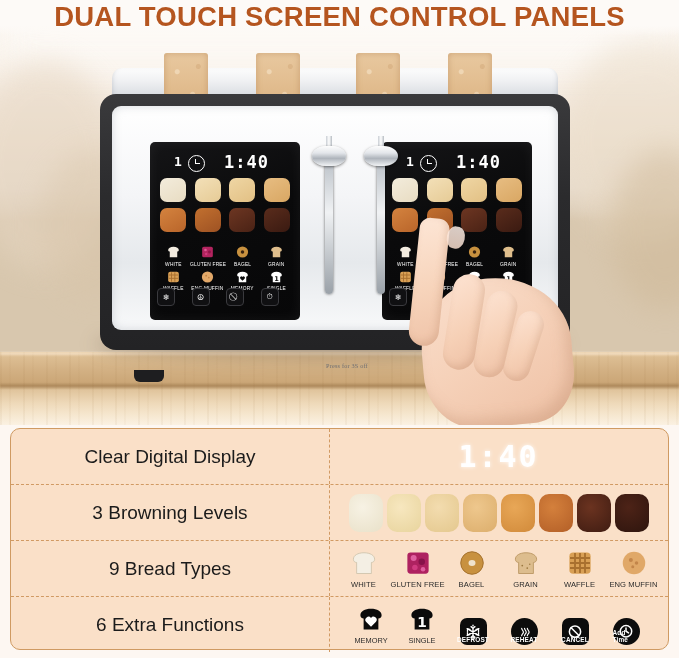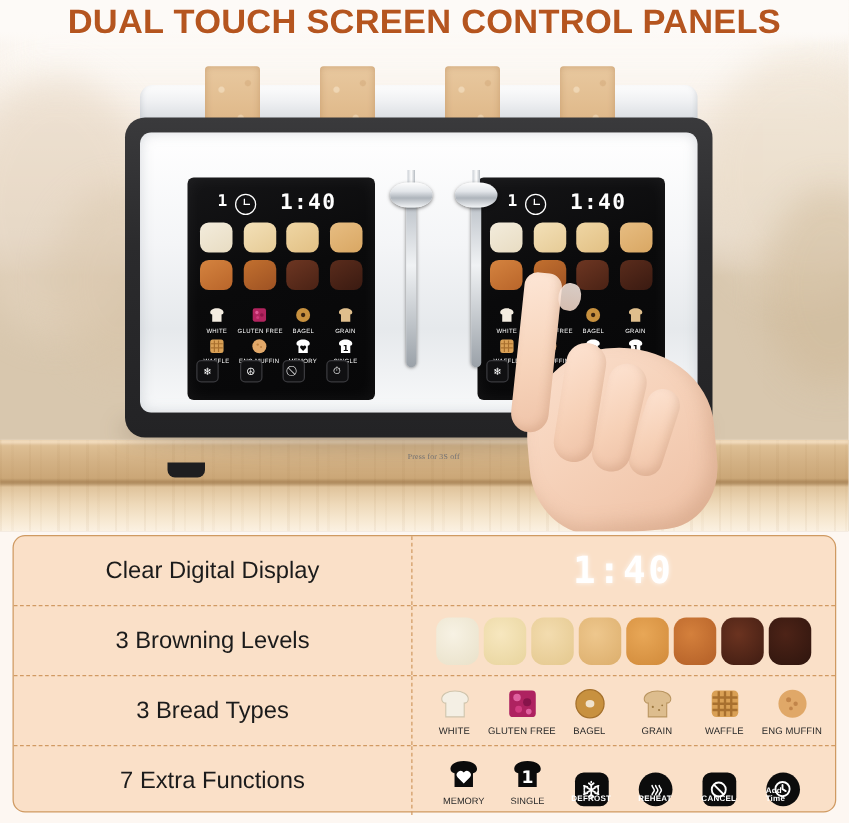--- a/index.html
+++ b/index.html
@@ -423,21 +423,21 @@
           <div class="brsw" style="background:radial-gradient(circle at 40% 35%,#eec78d,#dcae6c)"></div>
           <div class="brsw" style="background:radial-gradient(circle at 40% 35%,#e8a757,#d18a3a)"></div>
           <div class="brsw" style="background:radial-gradient(circle at 40% 35%,#d4803c,#b35f27)"></div>
           <div class="brsw" style="background:radial-gradient(circle at 40% 35%,#6b3320,#3f1c12)"></div>
           <div class="brsw" style="background:radial-gradient(circle at 40% 35%,#4d2317,#2e150e)"></div>
         </div>
       </div>
     </div>
 
     <div class="frow">
-      <div class="fleft">3 Bread Types</div>
+      <div class="fleft">9 Bread Types</div>
       <div class="fdiv"></div>
       <div class="fright">
         <div class="breads">
           <div class="bcol">
             <svg class="bimg" viewBox="0 0 24 24">
               <path d="M3.5 9c0-3.1 3.6-5.2 8.5-5.2S20.5 5.9 20.5 9c0 1.7-1.4 2.6-2.6 2.6V20.4H6.1v-8.8C4.9 11.6 3.5 10.7 3.5 9z" fill="#f4efe4" stroke="#cfc4ac" stroke-width=".7"></path>
             </svg>
             <span class="btxt">WHITE</span>
           </div>
           <div class="bcol">
@@ -483,21 +483,21 @@
                 <circle cx="14" cy="12" r="1.4" fill="#c2854a"></circle>
               <circle cx="11" cy="15" r="1.2" fill="#c2854a"></circle>
             </svg>
             <span class="btxt">ENG MUFFIN</span>
           </div>
         </div>
       </div>
     </div>
 
     <div class="frow">
-      <div class="fleft">7 Extra Functions</div>
+      <div class="fleft">6 Extra Functions</div>
       <div class="fdiv"></div>
       <div class="fright">
         <div class="fns">
 
           <div class="fcol">
             <svg class="bimg" viewBox="0 0 24 24">
               <path d="M3.5 9c0-3.1 3.6-5.2 8.5-5.2S20.5 5.9 20.5 9c0 1.7-1.4 2.6-2.6 2.6V20.4H6.1v-8.8C4.9 11.6 3.5 10.7 3.5 9z" fill="#0b0b0b"></path>
               <path d="M12 18.2l-4-4a2.5 2.5 0 1 1 4-3 2.5 2.5 0 1 1 4 3z" fill="#fff"></path>
             </svg>
             <span class="ftxt">MEMORY</span>

